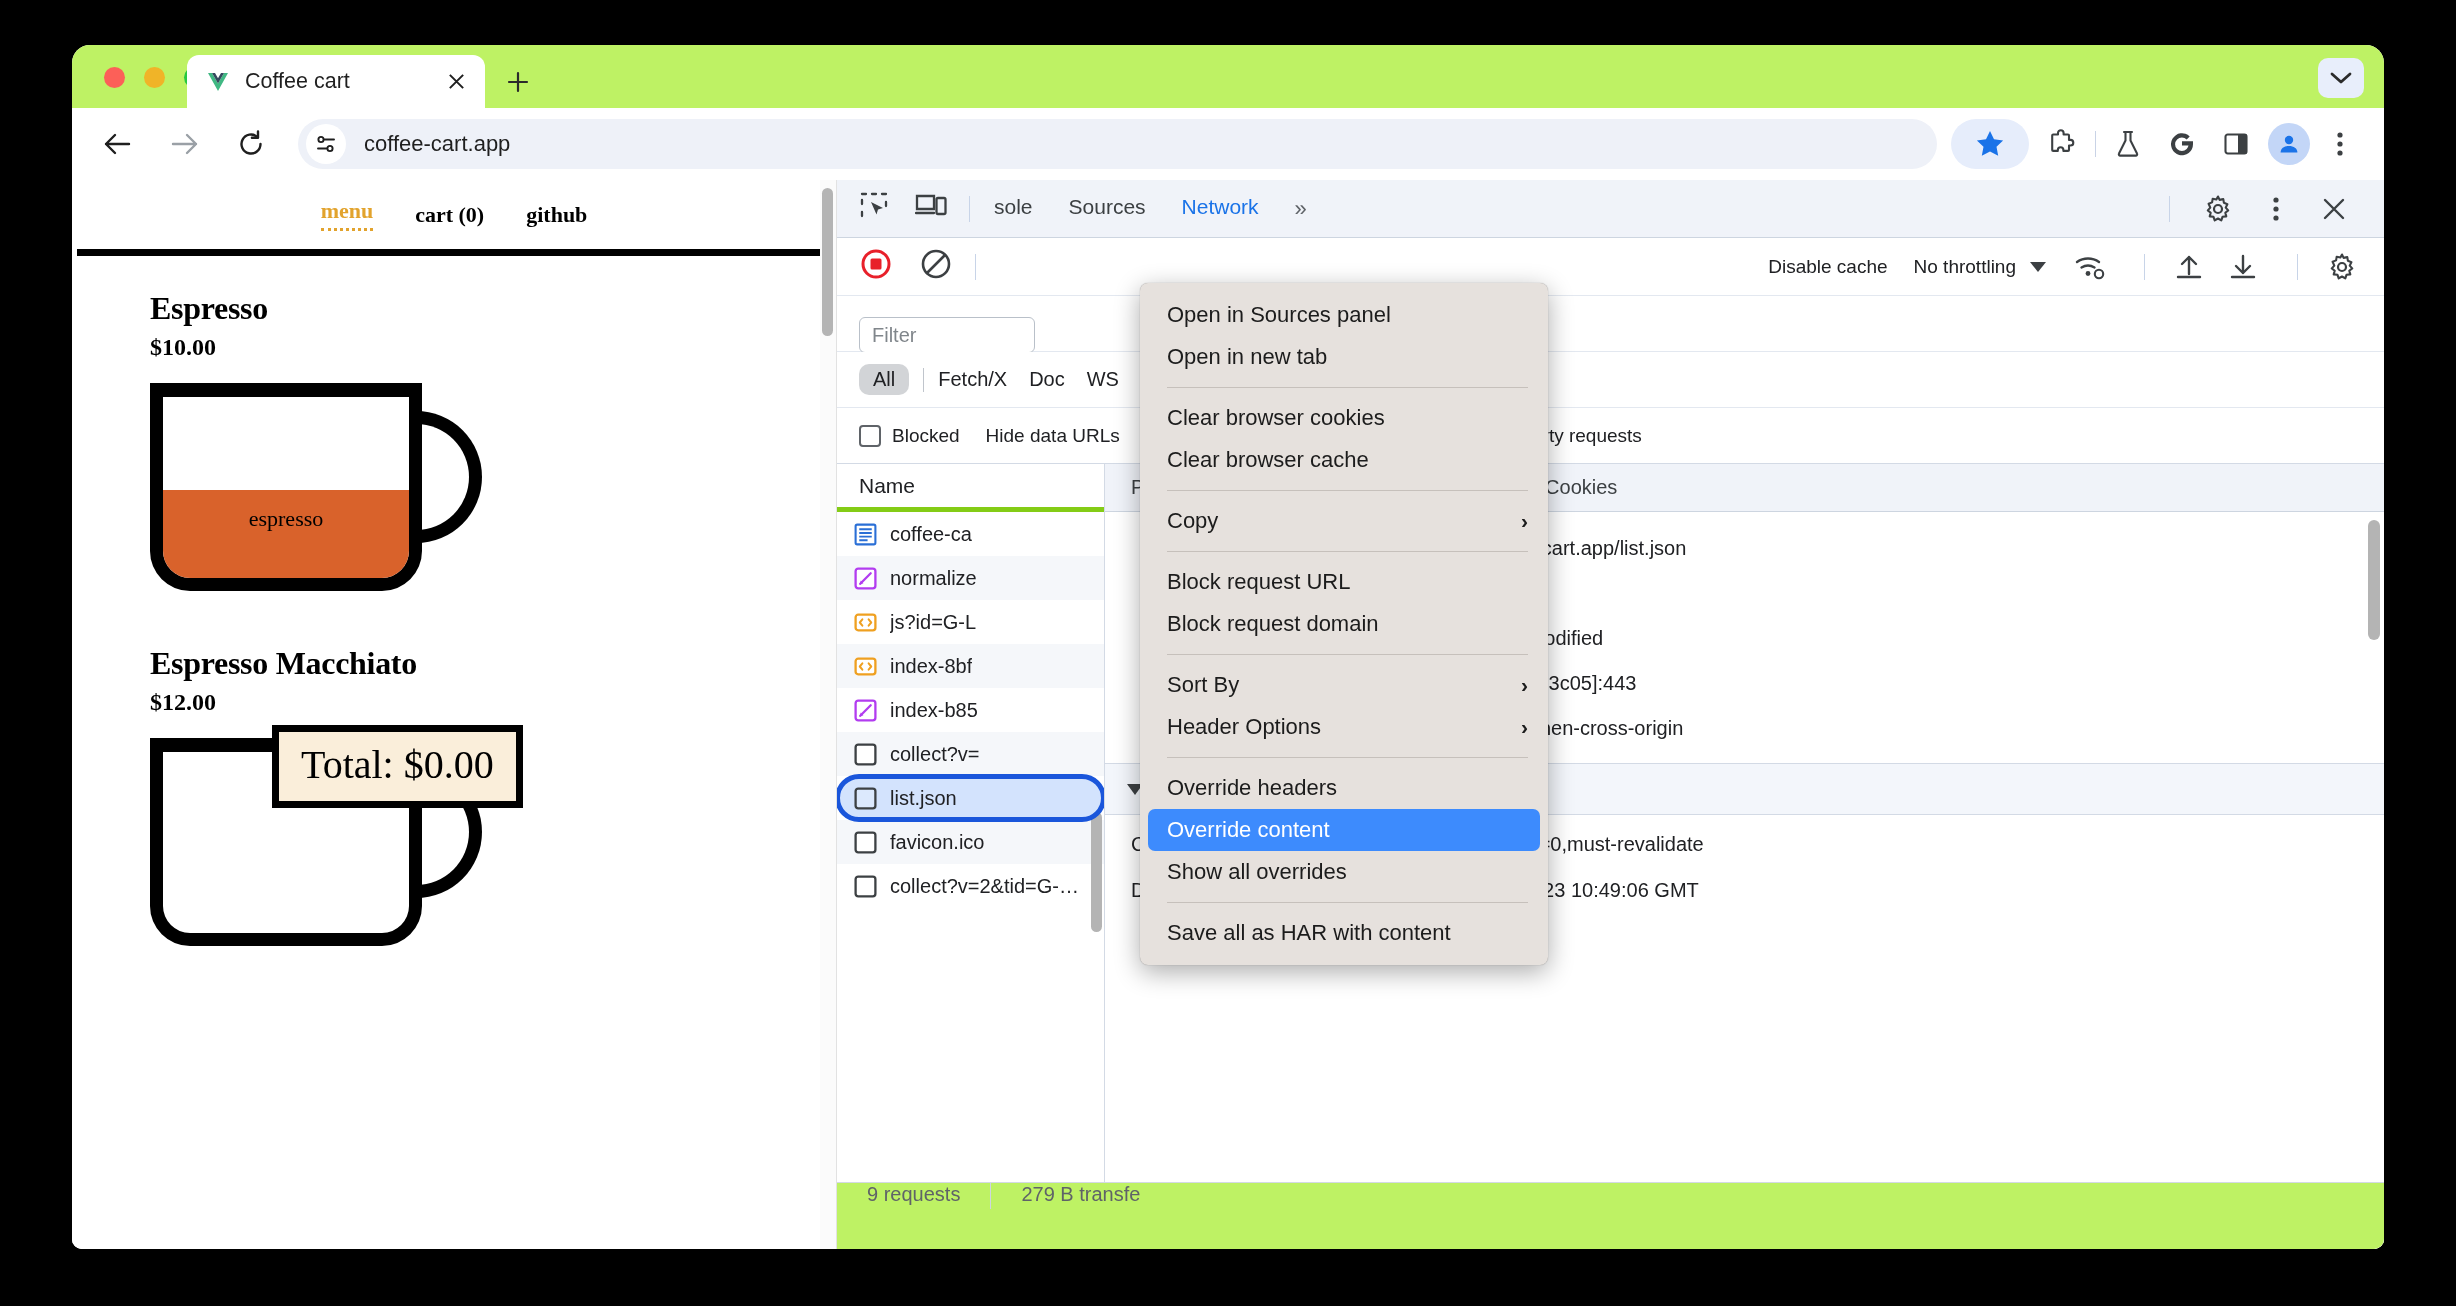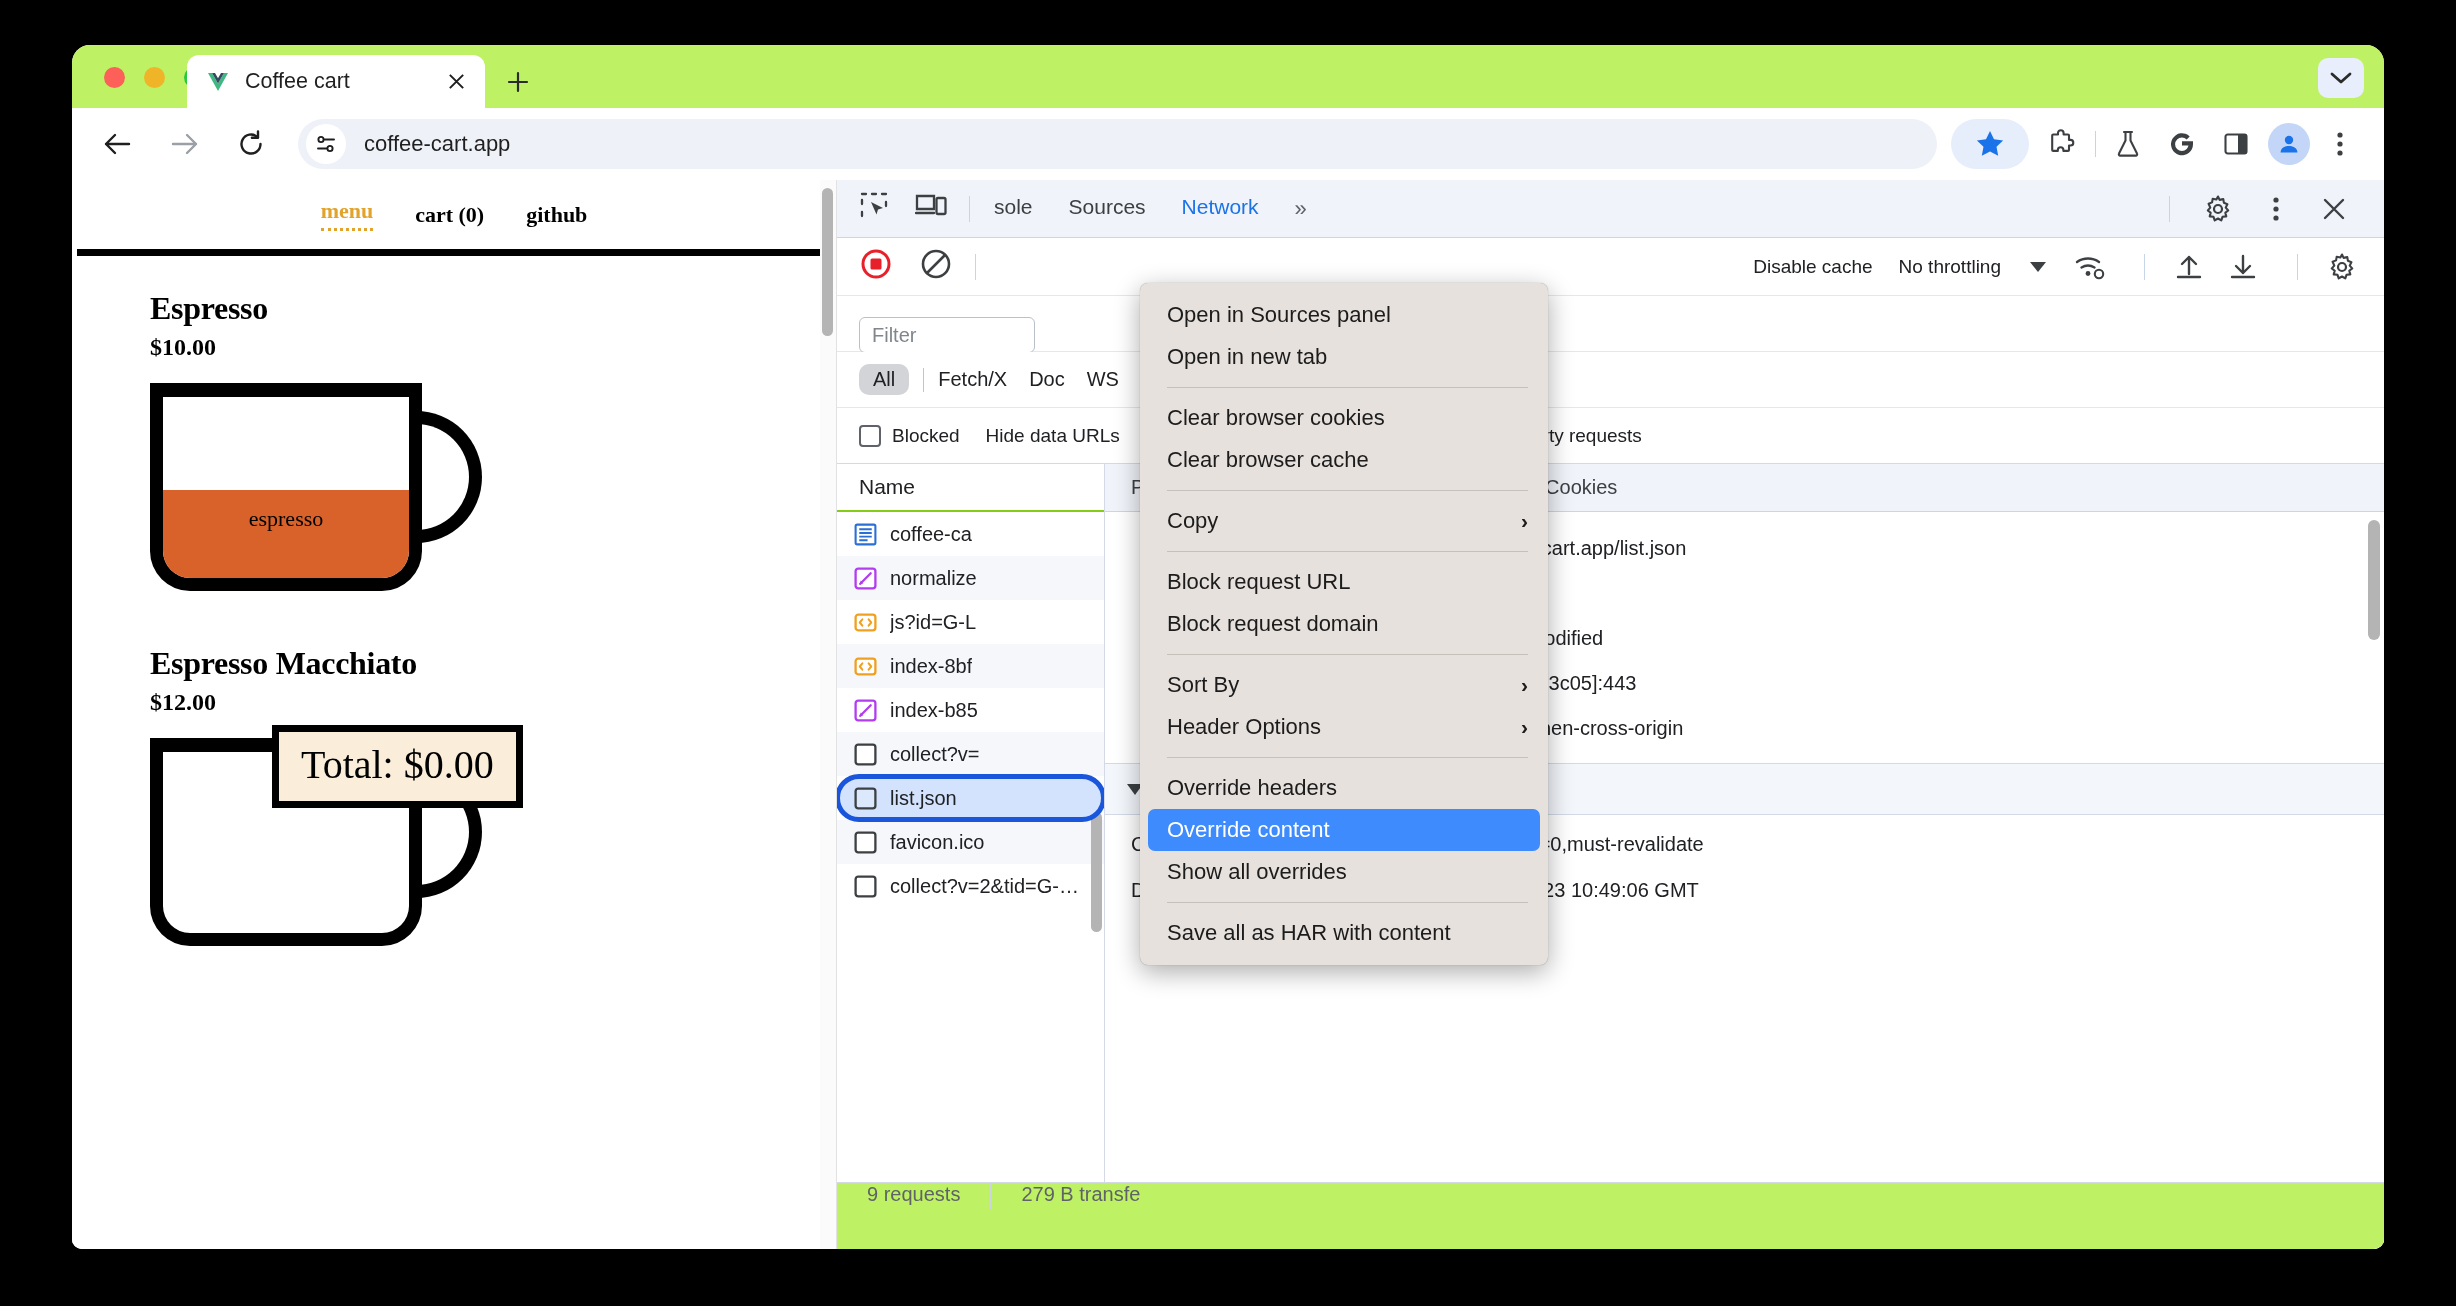--- a/index.html
+++ b/index.html
@@ -279,21 +279,21 @@
   #dt-clear-btn { margin-left: 26px; }
   .dt-check {
     display: flex; align-items: center; gap: 11px;
     font-size: 19px; color: #202124; white-space: nowrap;
   }
   .cbox {
     width: 22px; height: 22px; border: 2px solid #5f6368;
     border-radius: 4px; flex: none; background: #fff;
   }
   #dt-throttle {
-    display: flex; align-items: center; gap: 29px;
+    display: flex; align-items: center; gap: 14px;
     font-size: 19px; color: #202124; white-space: nowrap;
   }
   .caret-down {
     width: 0; height: 0;
     border-left: 8px solid transparent;
     border-right: 8px solid transparent;
     border-top: 10px solid #3c4043;
   }
 
   #dt-filter-row {
@@ -346,21 +346,21 @@
     display: flex; flex-direction: column;
     border-right: 1px solid #d3dae5;
     background: #fff;
     min-height: 0;
   }
   #dt-list-header {
     height: 48px; flex: none;
     display: flex; align-items: center;
     padding-left: 22px;
     font-size: 21px; color: #202124;
-    border-bottom: 2px solid #84cc16;
+    border-bottom: 5px solid #84cc16;
     background: #fff;
   }
   #dt-list-rows { flex: 1; overflow: hidden; position: relative; }
   .req-row {
     height: 44px;
     display: flex; align-items: center;
     padding-left: 16px; gap: 12px;
     font-size: 20px; color: #202124;
     white-space: nowrap;
   }

